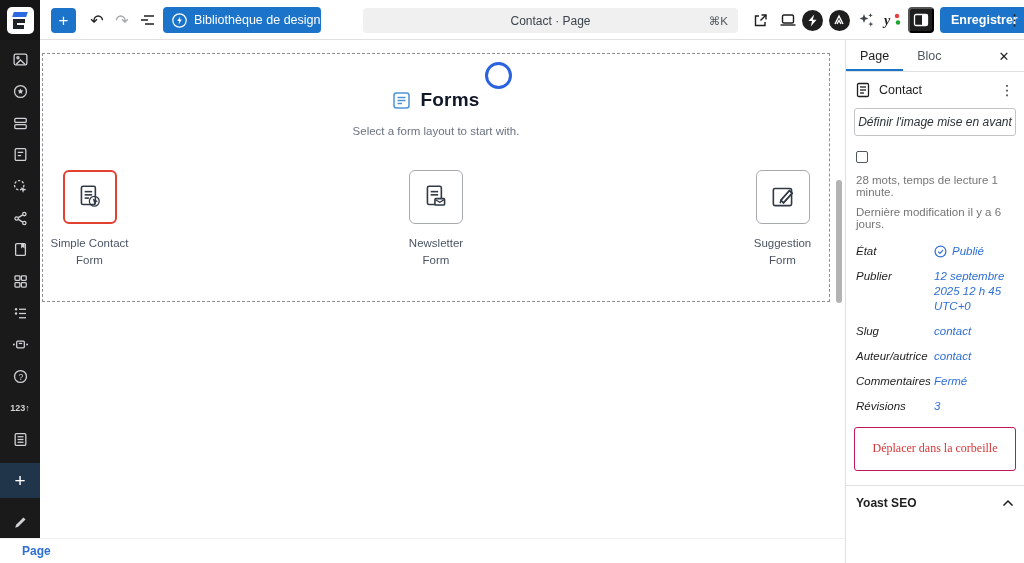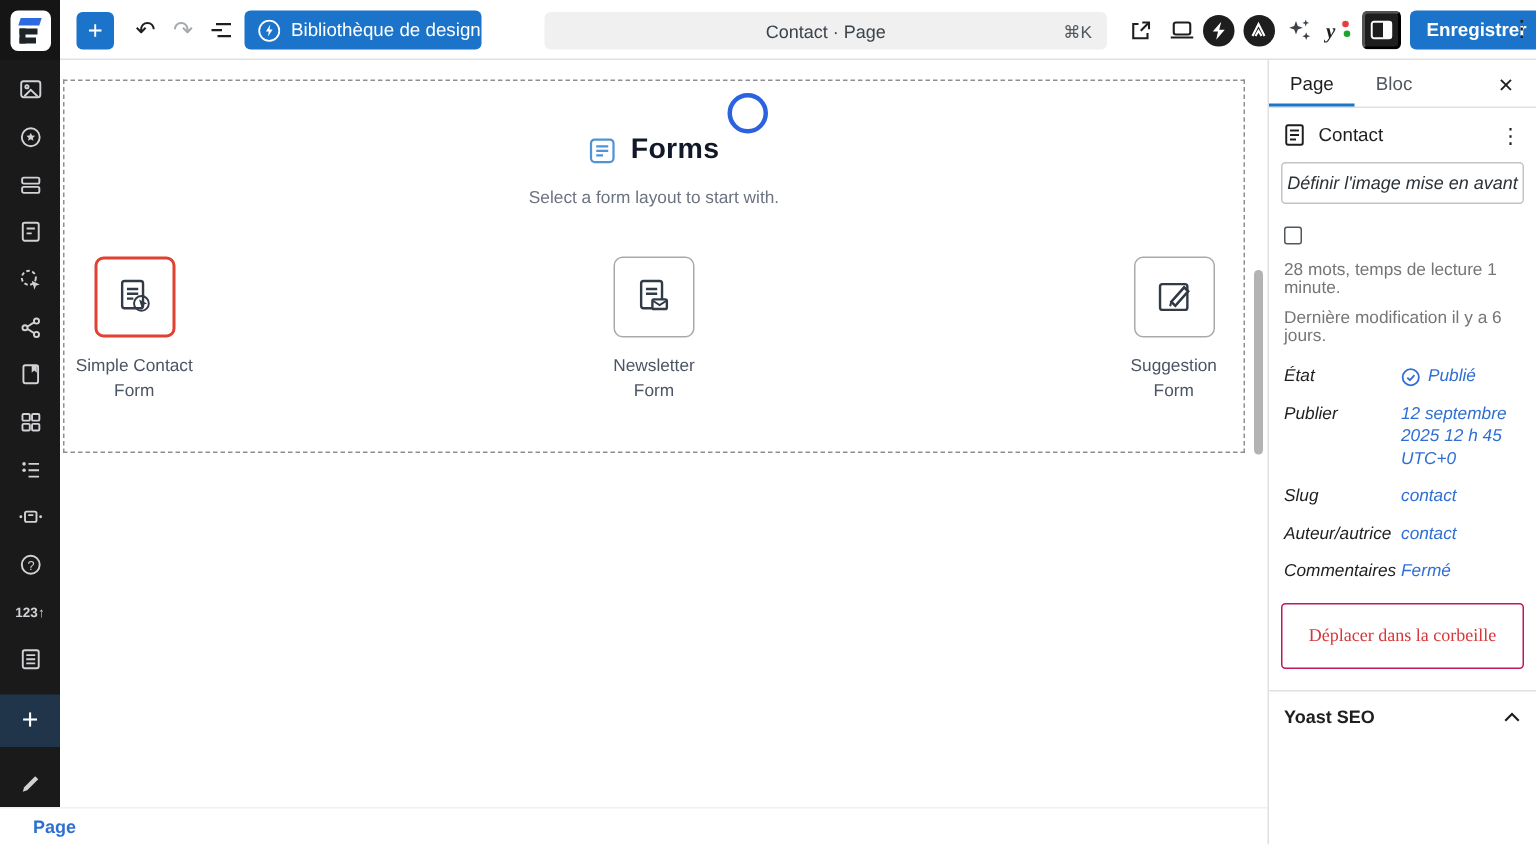--- a/index.html
+++ b/index.html
@@ -381,20 +381,24 @@
         <span class="meta-value">contact</span>
       </div>
       <div class="meta-row">
         <span class="meta-label">Auteur/autrice</span>
         <span class="meta-value">contact</span>
       </div>
       <div class="meta-row">
         <span class="meta-label">Commentaires</span>
         <span class="meta-value">Fermé</span>
       </div>
+      <div class="meta-row">
+        <span class="meta-label">Révisions</span>
+        <span class="meta-value">3</span>
+      </div>
     </div>
 
     <button class="trash-btn">Déplacer dans la corbeille</button>
 
     <div class="yoast-sec">
       <div class="yoast-head">
         <span class="yoast-title">Yoast SEO</span>
         <span style="display:flex">
           <svg width="12" height="8" viewBox="0 0 12 8" fill="none" stroke="#1e1e1e" stroke-width="1.5">
               <path d="M1.5 6.5 L6 2 L10.5 6.5"></path>

